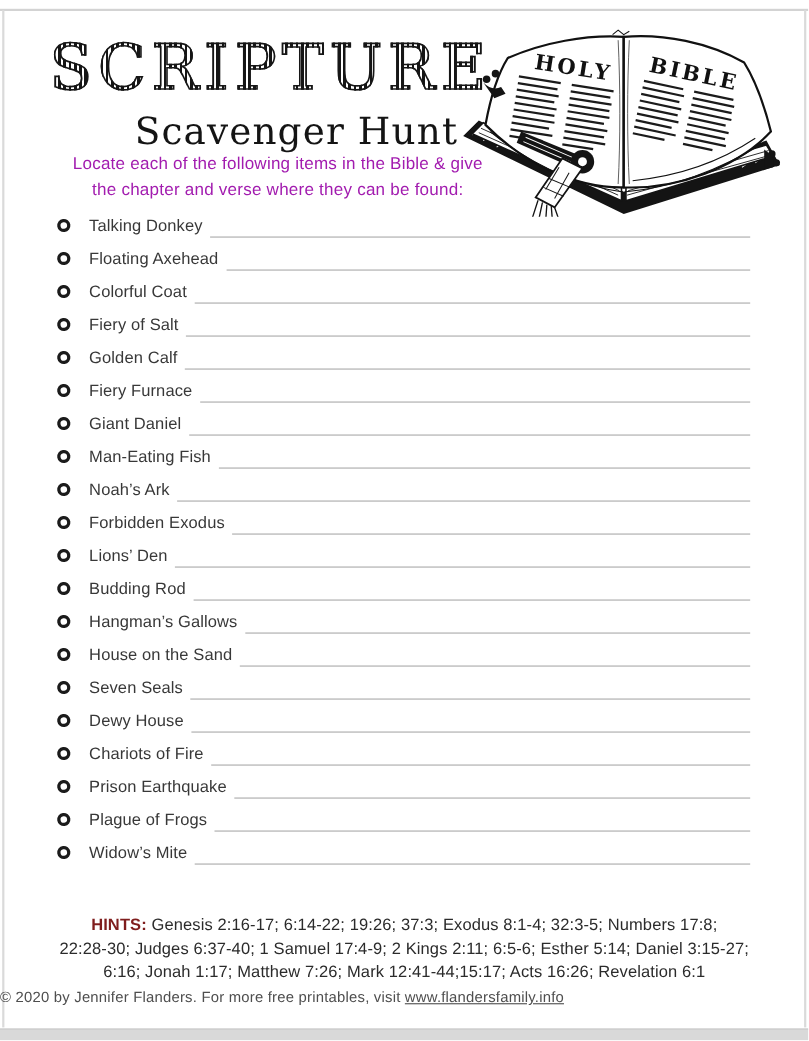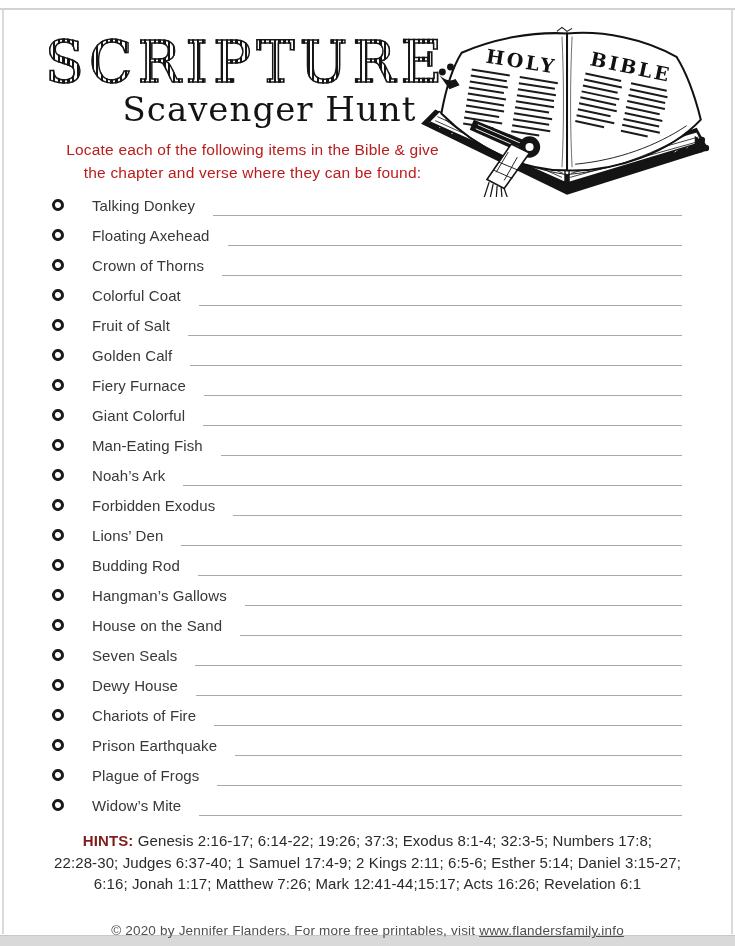--- a/index.html
+++ b/index.html
@@ -22,49 +22,49 @@
   }
   @supports (-webkit-background-clip: text) {
     .title {
       background: repeating-linear-gradient(90deg, #161616 0 2.4px, #ffffff 2.4px 4.8px);
       -webkit-background-clip: text; background-clip: text;
       color: transparent; -webkit-text-stroke: 1.5px #161616;
     }
   }
   .subtitle {
     font-family:"DejaVu Serif", serif; font-size:34px; line-height:1.05;
-    letter-spacing:1px; color:#141414; margin-top:1px; font-weight:500;padding-left:47px;
+    letter-spacing:1px; color:#141414; margin-top:12px; font-weight:500;padding-left:47px;
   }
   .instructions {
     position:absolute; top:138px; left:0; width:505px; text-align:center;
-    font-size:15.5px; line-height:1.5; letter-spacing:.2px; color:#b91c1c;
+    font-size:15.5px; line-height:1.5; letter-spacing:.2px; color:#a21caf;
   }
 
   
   .bible { position:absolute; left:415px; top:22px; width:300px; height:175px; }
 
   
   .list { position:absolute; top:190px; left:52px; width:630px; }
-  .row  { display:flex; align-items:center; height:30px;gap:11px; }
+  .row  { display:flex; align-items:center; height:30px; }
   .bullet {
     width:12px; height:12px; border:3.3px solid #1b1b1b; border-radius:50%;
     flex:none; margin-right:17px; transform:rotate(-8deg);
   }
   .item-label { font-size:15px; color:#383838; white-space:nowrap; letter-spacing:.1px; }
   .blank { flex:1; margin-left:7px; height:18px; border-bottom:1.4px solid #a9a9a9; transform:translateY(2px); }
 
   
   .hints {
     position:absolute; top:830px; left:28px; width:679px; text-align:center;
     font-size:15px; line-height:1.44; color:#2b2b2b; letter-spacing:.1px;
   }
   .hints b { font-weight:bold; color:#7f1d1d; }
   .footer {
-    position:absolute; top:899px; left:0; width:735px; text-align:center;
-    font-size:13.5px; color:#4e4e4e; letter-spacing:.2px;margin-top:24px;
+    position:absolute; top:899px; left:0; width:735px; 
+    font-size:13.5px; color:#4e4e4e; letter-spacing:.2px;
   }
   .footer a { color:#4e4e4e; text-decoration:underline; }
 </style>
 </head>
 <body>
 
 <div class="sheet">
 
   <div class="edge-top"></div>
   <div class="edge-left"></div>
@@ -207,53 +207,48 @@
       <span class="item-label">Talking Donkey</span>
       <span class="blank"></span>
     </div>
 
     <div class="row">
       <span class="bullet"></span>
       <span class="item-label">Floating Axehead</span>
       <span class="blank"></span>
     </div>
 
-    <div class="row">
-      <span class="bullet"></span>
-      <span class="item-label">Crown of Thorns</span>
-      <span class="blank"></span>
-    </div>
 
     <div class="row">
       <span class="bullet"></span>
       <span class="item-label">Colorful Coat</span>
       <span class="blank"></span>
     </div>
 
     <div class="row">
       <span class="bullet"></span>
-      <span class="item-label">Fruit of Salt</span>
+      <span class="item-label">Fiery of Salt</span>
       <span class="blank"></span>
     </div>
 
     <div class="row">
       <span class="bullet"></span>
       <span class="item-label">Golden Calf</span>
       <span class="blank"></span>
     </div>
 
     <div class="row">
       <span class="bullet"></span>
       <span class="item-label">Fiery Furnace</span>
       <span class="blank"></span>
     </div>
 
     <div class="row">
       <span class="bullet"></span>
-      <span class="item-label">Giant Colorful</span>
+      <span class="item-label">Giant Daniel</span>
       <span class="blank"></span>
     </div>
 
     <div class="row">
       <span class="bullet"></span>
       <span class="item-label">Man-Eating Fish</span>
       <span class="blank"></span>
     </div>
 
     <div class="row">

